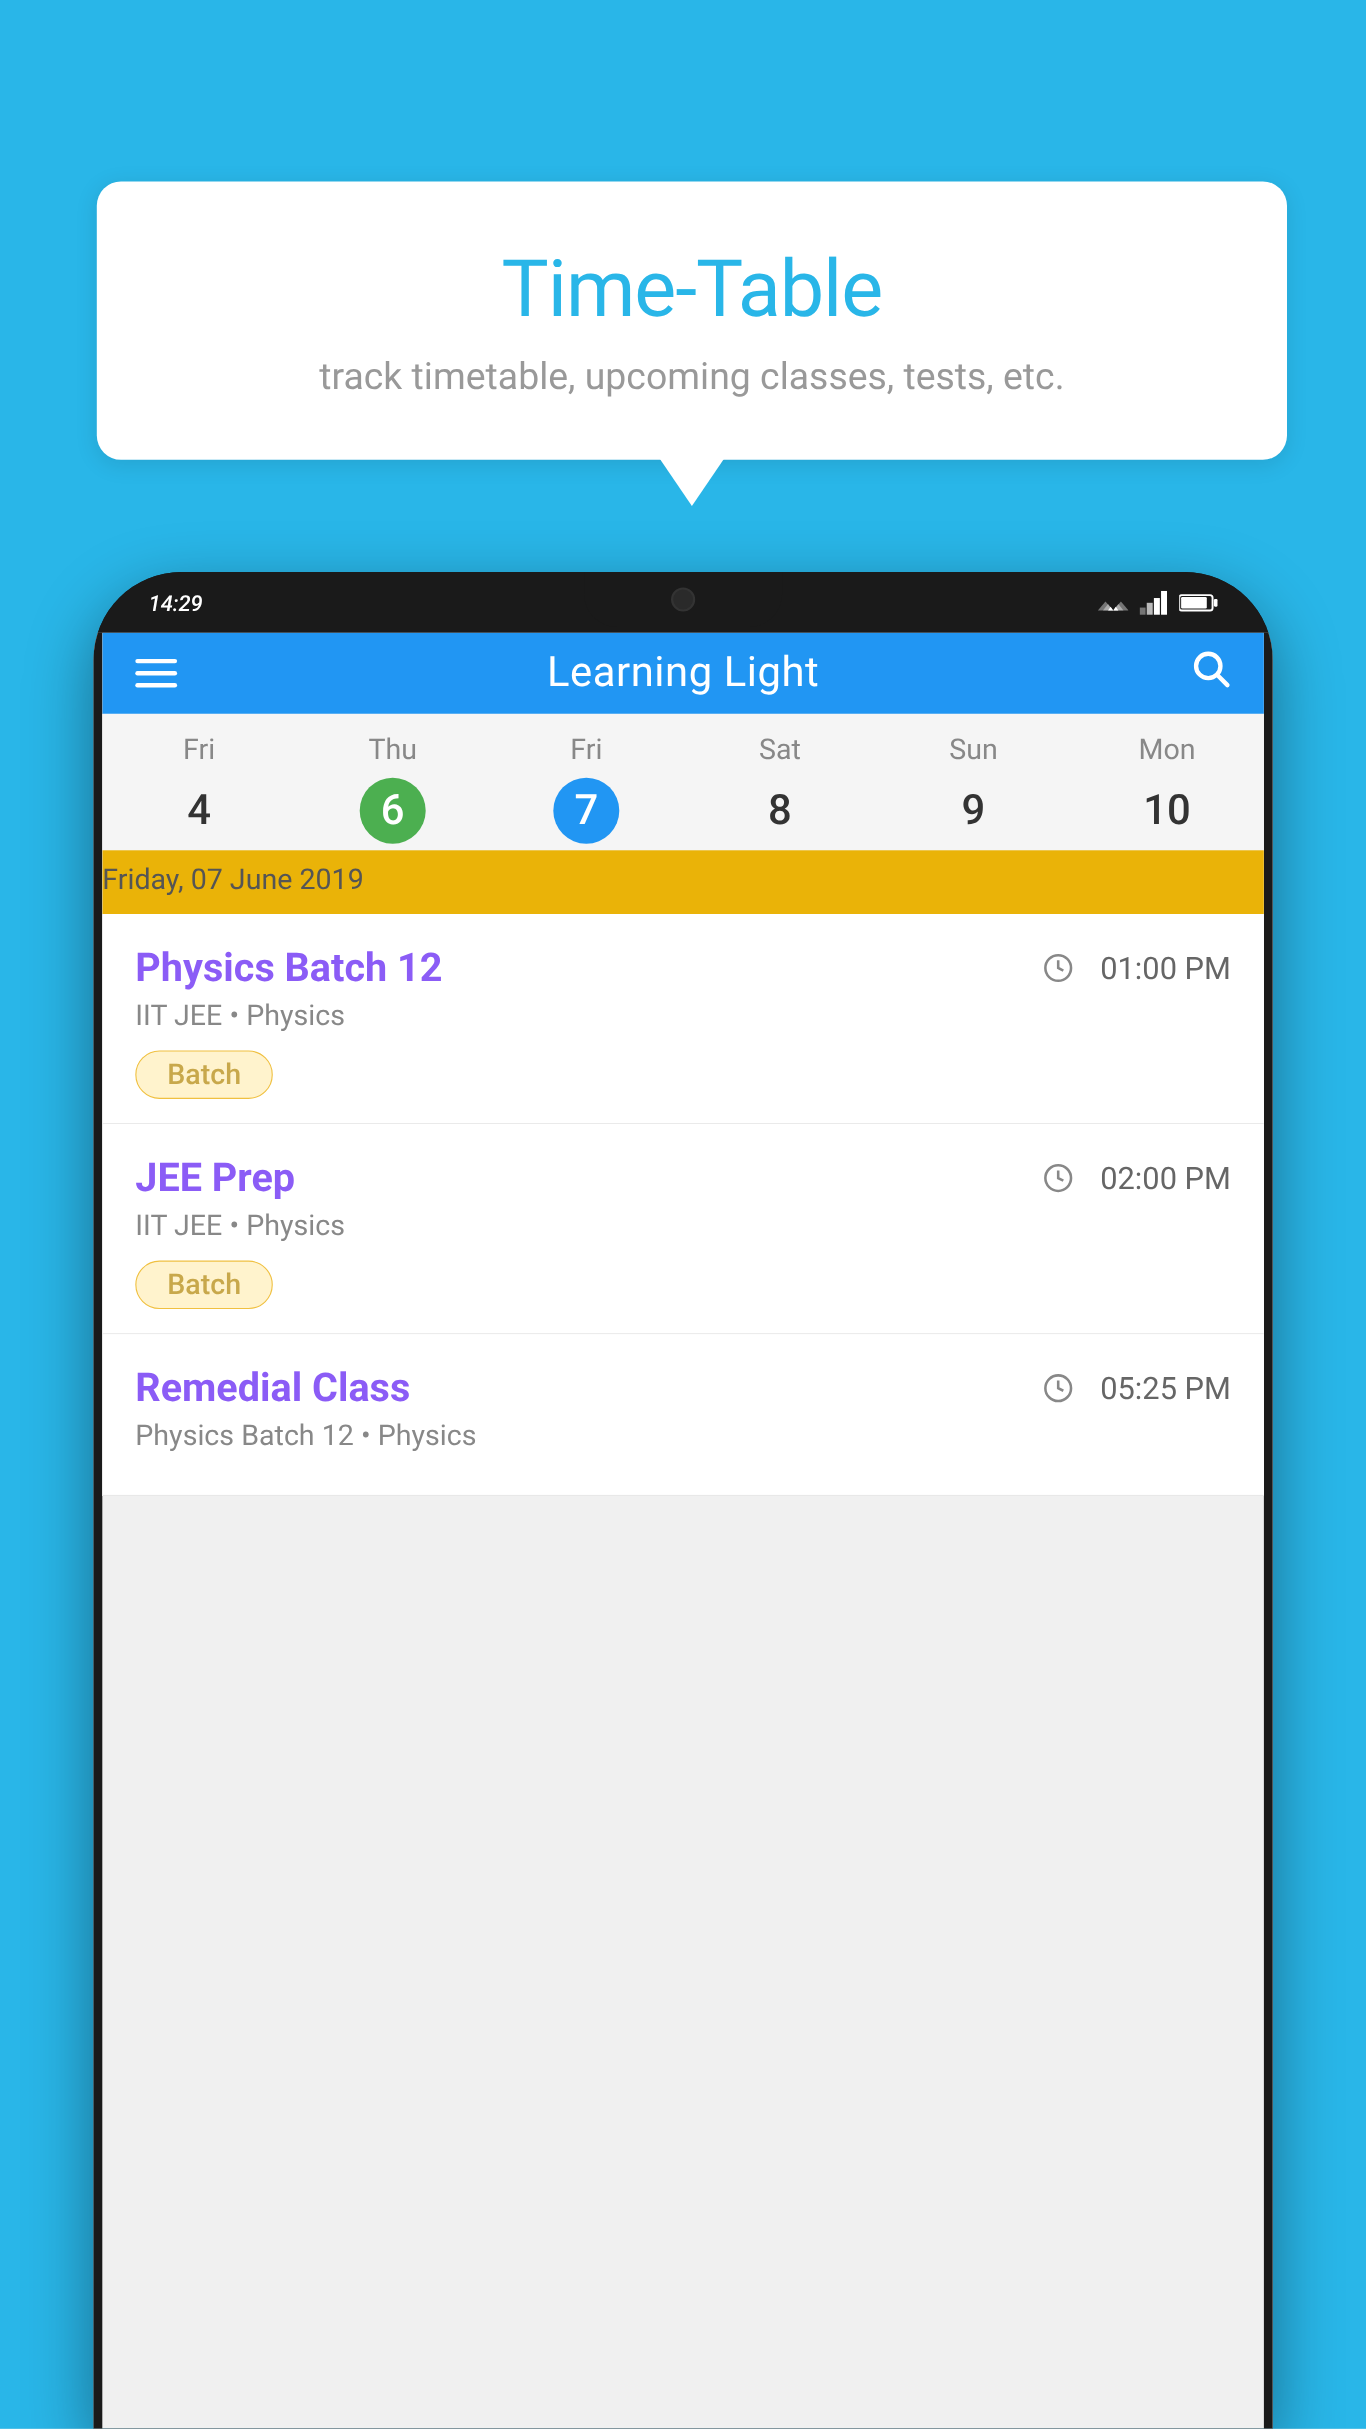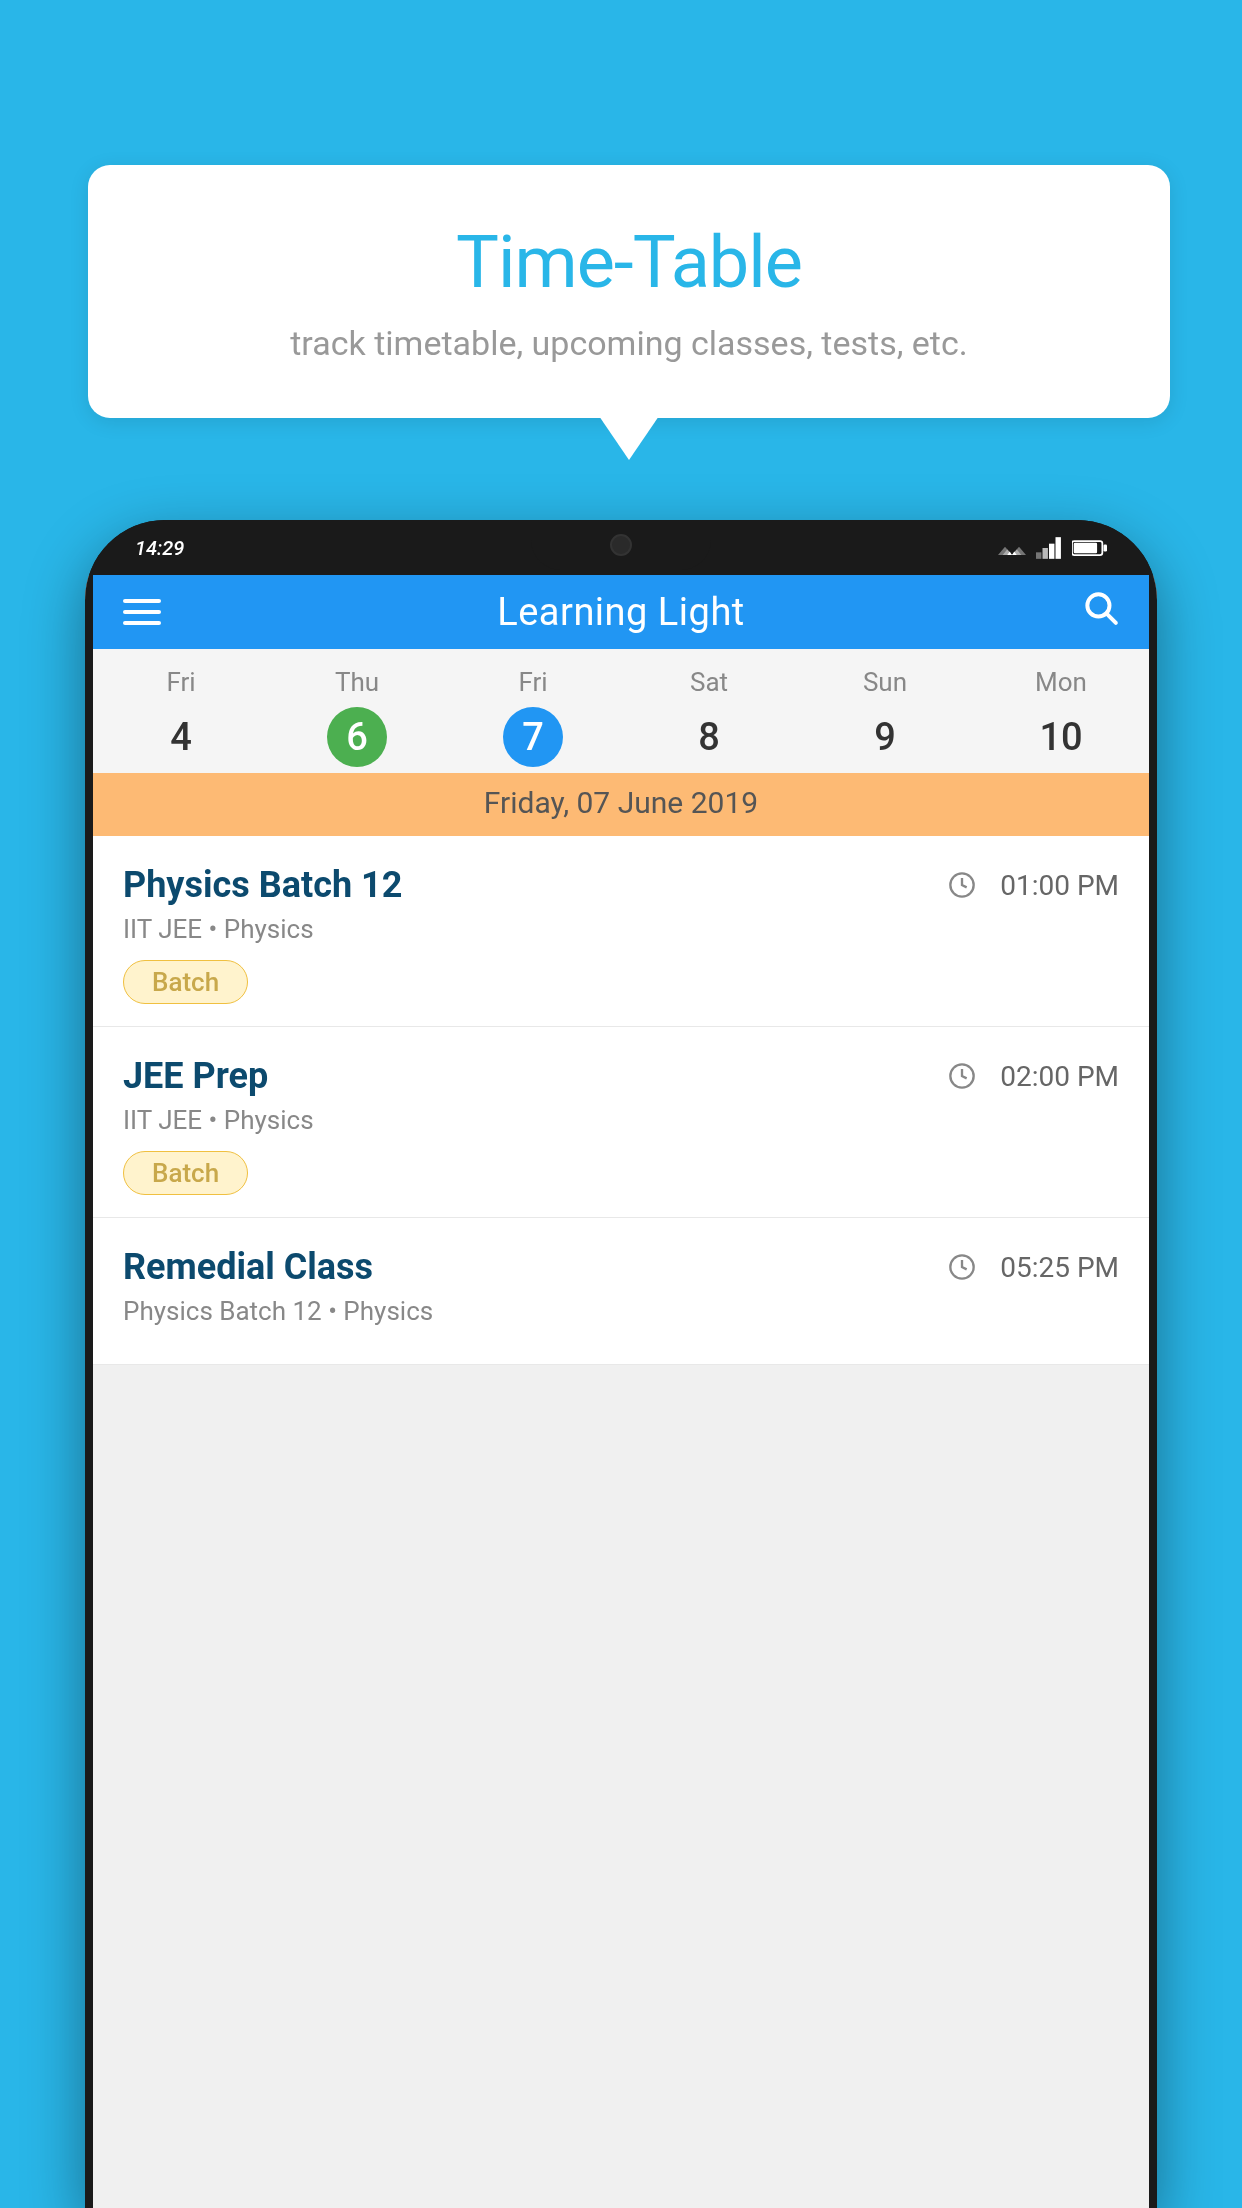--- a/index.html
+++ b/index.html
@@ -192,46 +192,46 @@
     }
     .day-number.today-green {
       background: #4CAF50;
       color: white;
     }
     .day-number.today-blue {
       background: #2196F3;
       color: white;
     }
     .calendar-selected-date {
-      text-align: center;
-      font-size: 30px;
+      text-align: left;
+      font-size: 26px;
       color: #555;
       padding: 12px 0 16px 0;
-      background: #fdba74;
+      background: #eab308;
     }
 
     
     .schedule-list {
       background: white;
     }
     .schedule-item {
       background: white;
       padding: 28px 30px 22px 30px;
       border-bottom: 1px solid #e8e8e8;
     }
     .schedule-item-header {
       display: flex;
       justify-content: space-between;
       align-items: center;
       margin-bottom: 8px;
     }
     .schedule-item-title {
       font-size: 36px;
       font-weight: 700;
-      color: #0c4a6e;
+      color: #8b5cf6;
     }
     .schedule-item-time {
       display: flex;
       align-items: center;
       gap: 24px;
       color: #666;
       font-size: 28px;
     }
     .schedule-item-subtitle {
       font-size: 26px;

